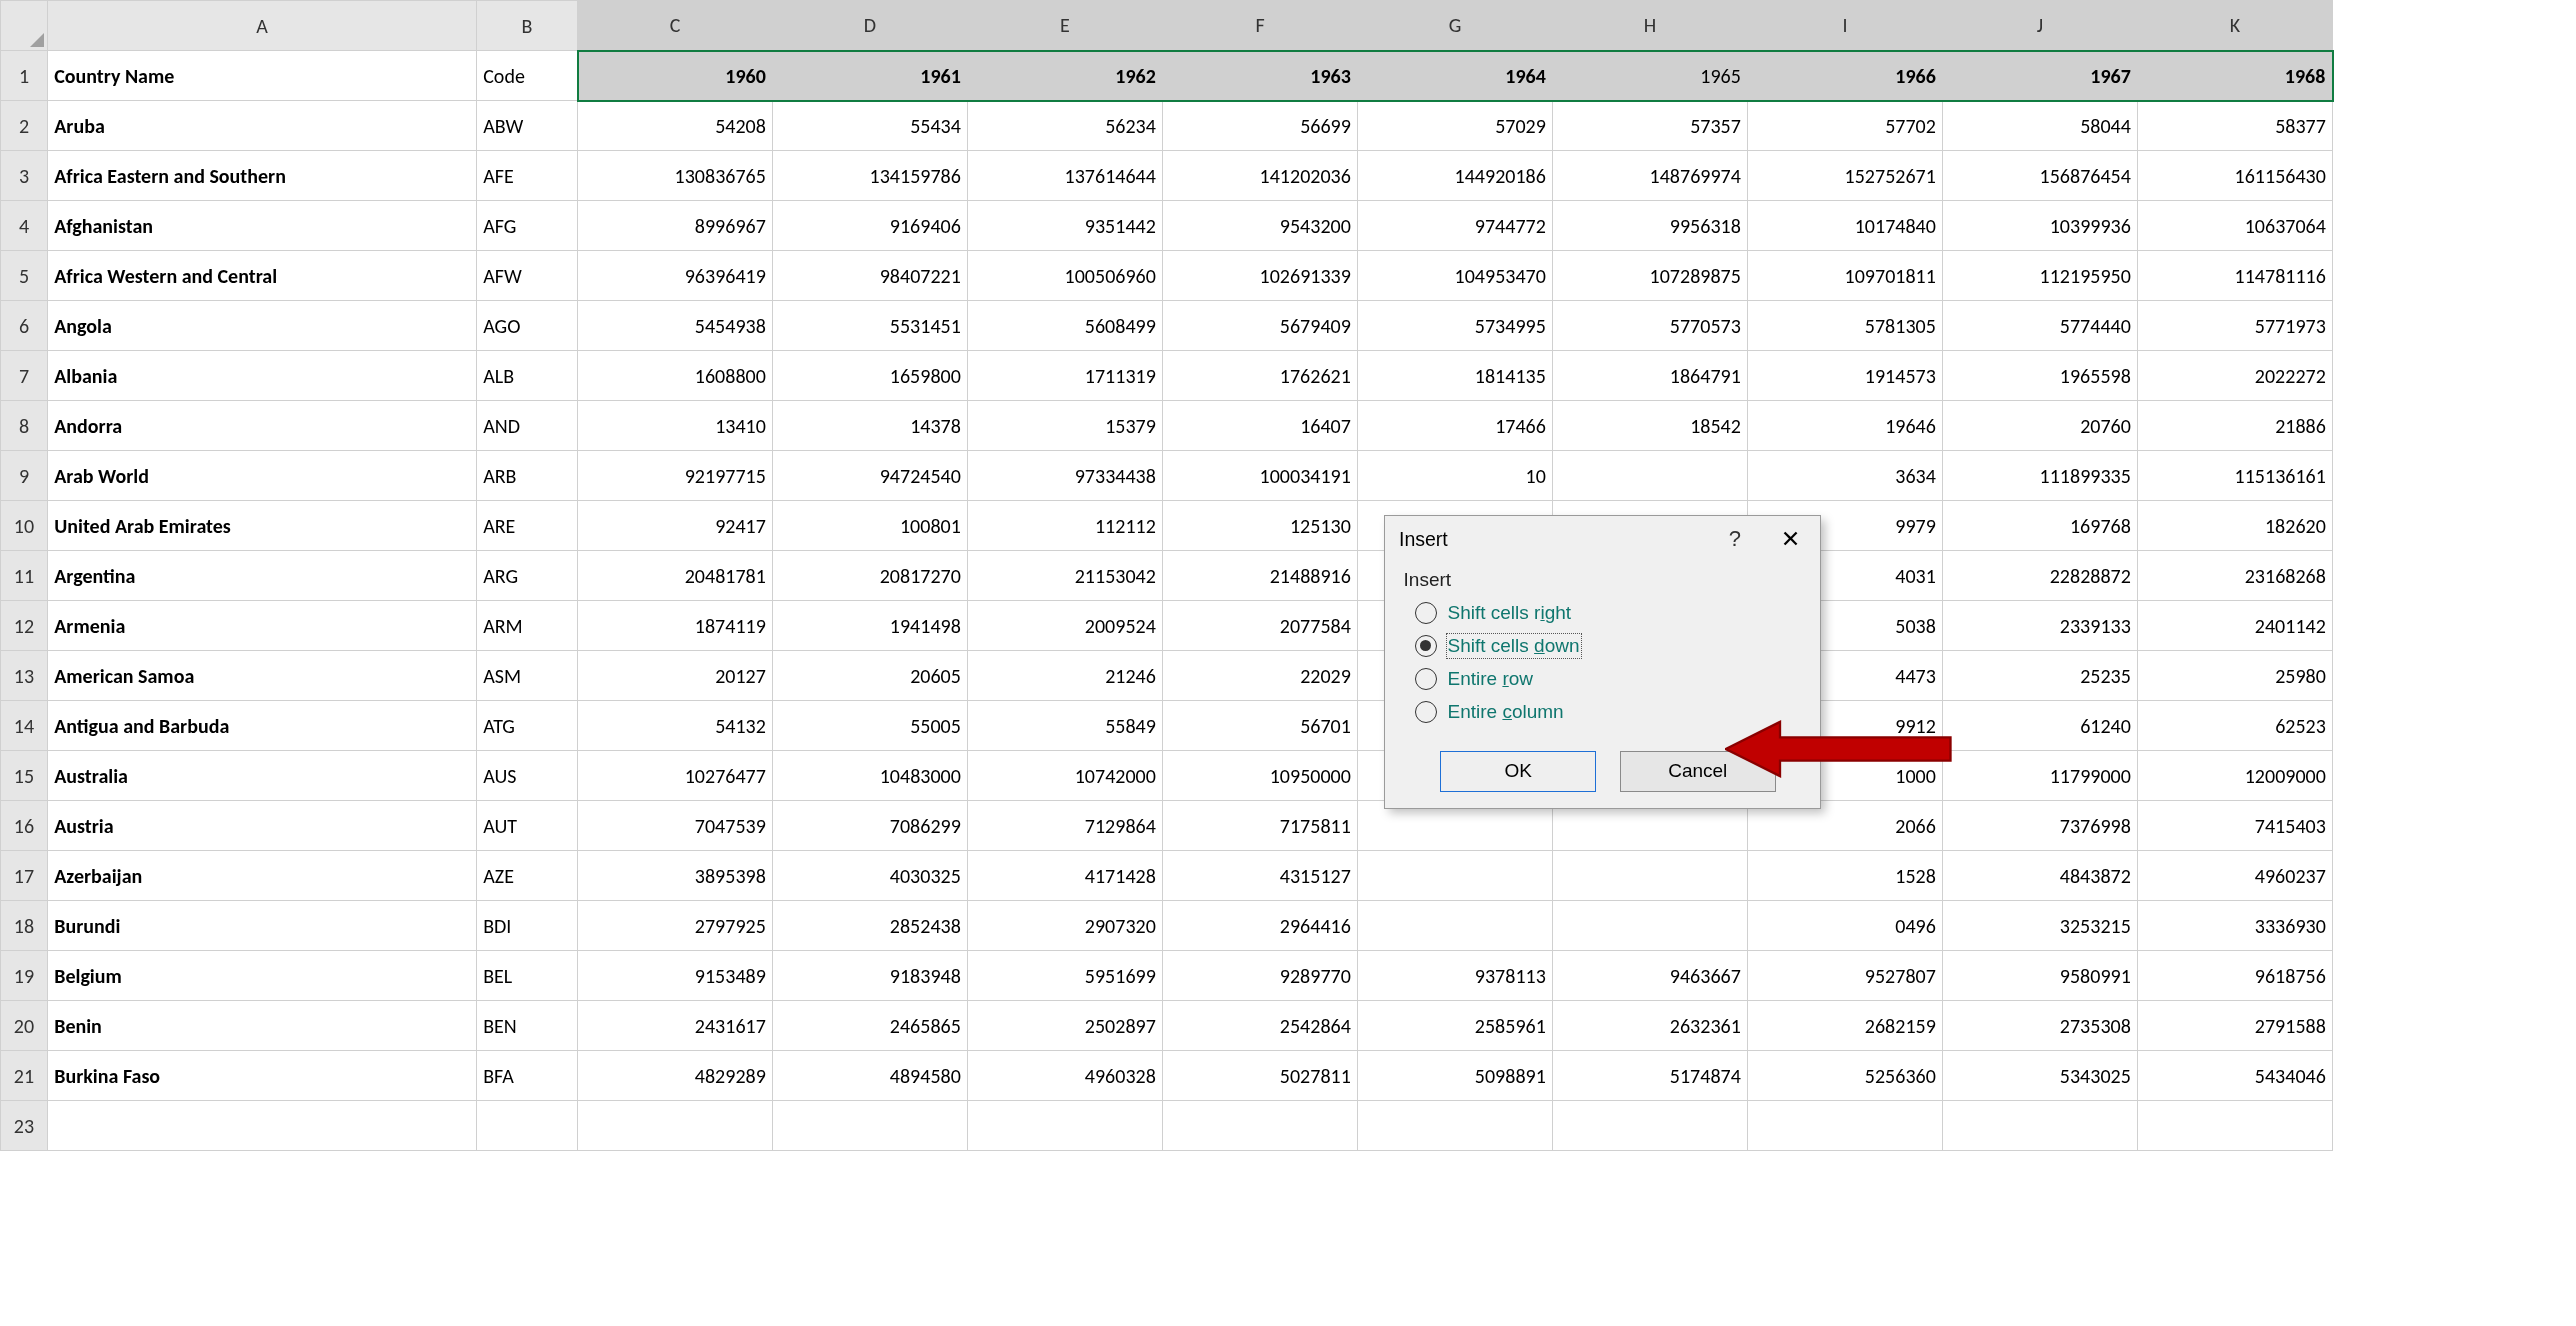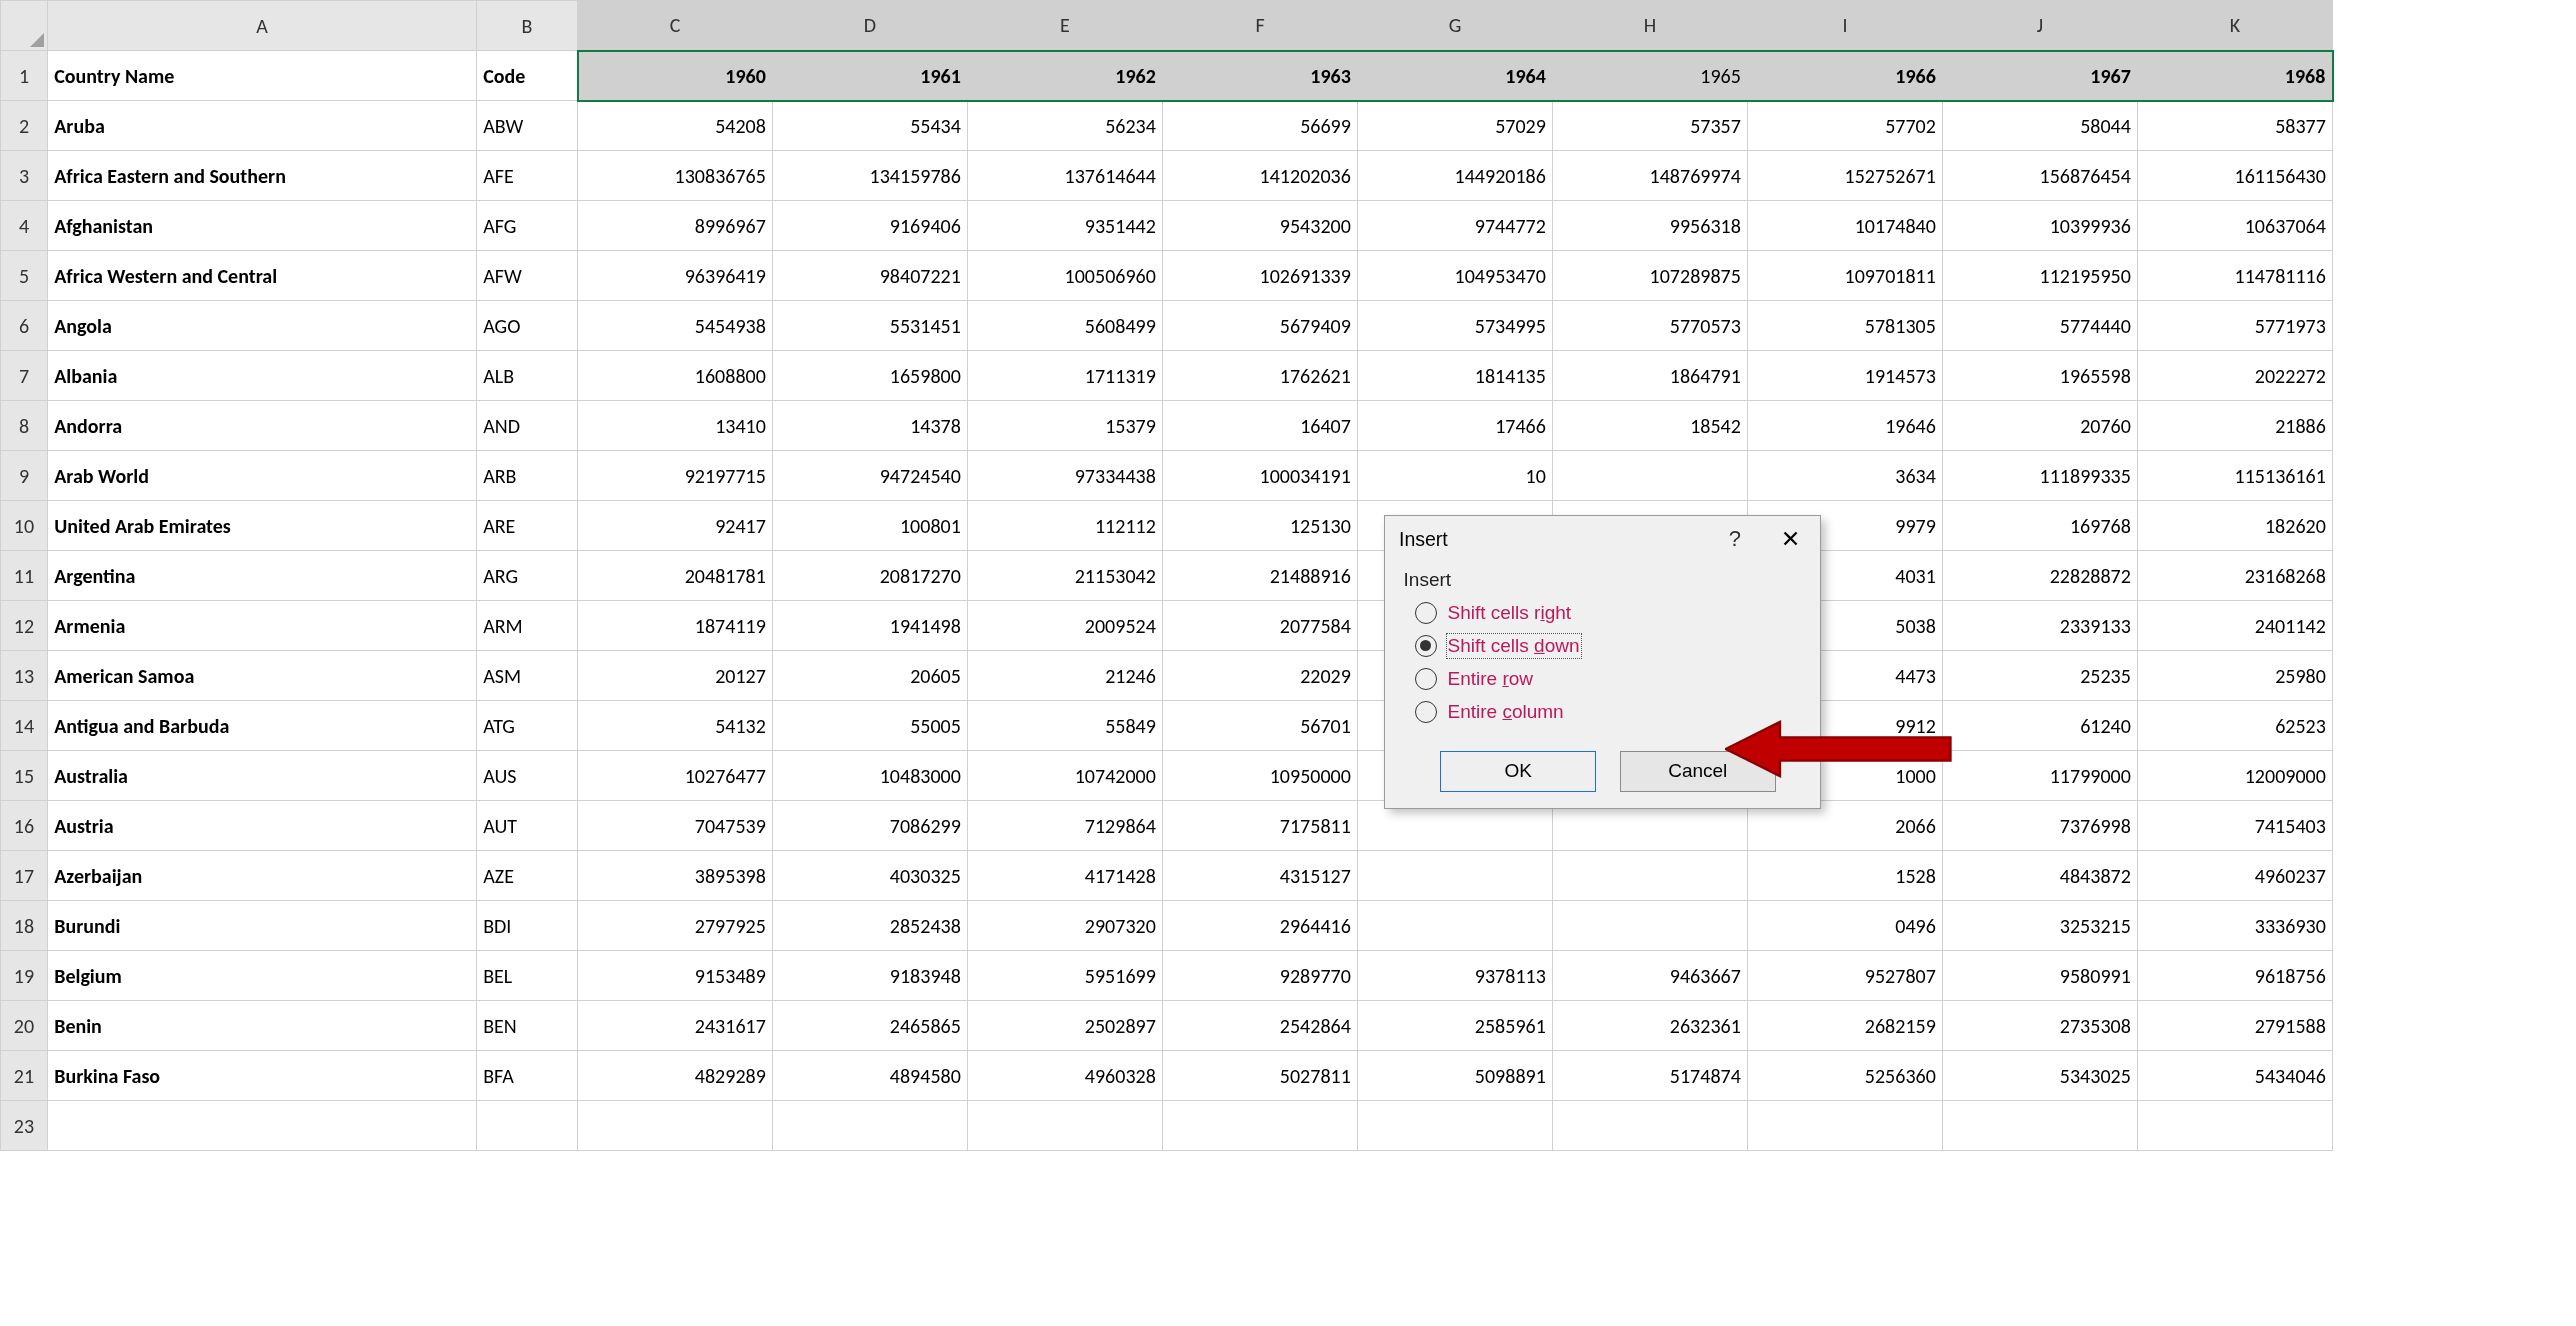--- a/index.html
+++ b/index.html
@@ -142,21 +142,21 @@
     align-items: center;
     justify-content: center;
     flex: 0 0 22px;
   }
   .radio.checked::after {
     content: "";
     width: 11px; height: 11px;
     background: #333;
     border-radius: 50%;
   }
-  .radio-label { color: #be185d; }
+  .radio-label { color: #0f766e; }
   .radio-label u { text-decoration: underline; }
   .radio-row.focused .radio-label {
     outline: 0.8px dotted #555;
     outline-offset: 1.6px;
   }
   .dlg-buttons {
     display: flex;
     gap: 12.5px;
     justify-content: center;
     padding: 6.2px 17px 15.6px 17px;
@@ -219,21 +219,21 @@
         <th class="col-header selected">H</th>
         <th class="col-header selected">I</th>
         <th class="col-header selected">J</th>
         <th class="col-header selected">K</th>
       </tr>
   </thead>
   <tbody>
       <tr class="hdr-row">
         <td class="row-header">1</td>
         <td class="data-hdr cell-text " style="font-weight: bold;">Country Name</td>
-        <td class="data-hdr cell-text " style="font-weight: bold;">Code</td>
+        <td class="data-hdr cell-text " style="font-weight: normal;">Code</td>
         <td class="data-hdr sel cell-num sel-border-top sel-border-bottom sel-border-left" style="font-weight: bold;">1960</td>
         <td class="data-hdr sel cell-num sel-border-top sel-border-bottom" style="font-weight: bold;">1961</td>
         <td class="data-hdr sel cell-num sel-border-top sel-border-bottom" style="font-weight: bold;">1962</td>
         <td class="data-hdr sel cell-num sel-border-top sel-border-bottom" style="font-weight: bold;">1963</td>
         <td class="data-hdr sel cell-num sel-border-top sel-border-bottom" style="font-weight: bold;">1964</td>
         <td class="data-hdr sel cell-num sel-border-top sel-border-bottom" style="font-weight: normal;">1965</td>
         <td class="data-hdr sel cell-num sel-border-top sel-border-bottom" style="font-weight: bold;">1966</td>
         <td class="data-hdr sel cell-num sel-border-top sel-border-bottom" style="font-weight: bold;">1967</td>
         <td class="data-hdr sel cell-num sel-border-top sel-border-bottom sel-border-right" style="font-weight: bold;">1968</td>
       </tr>

